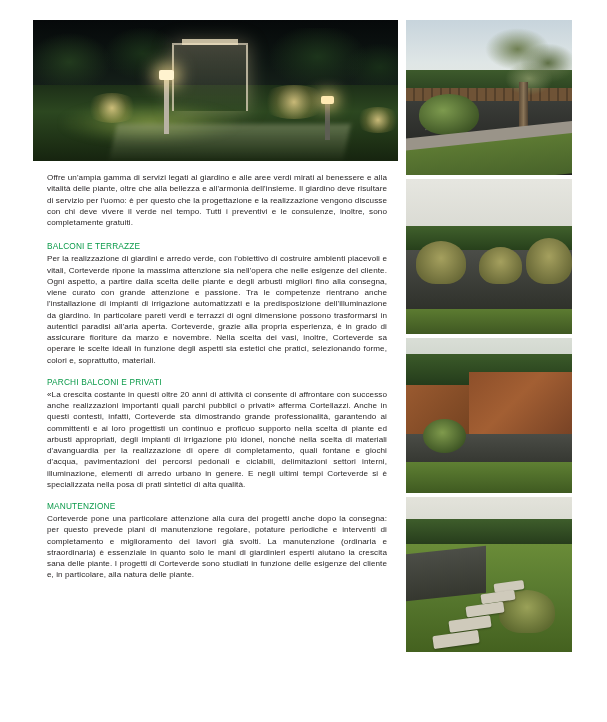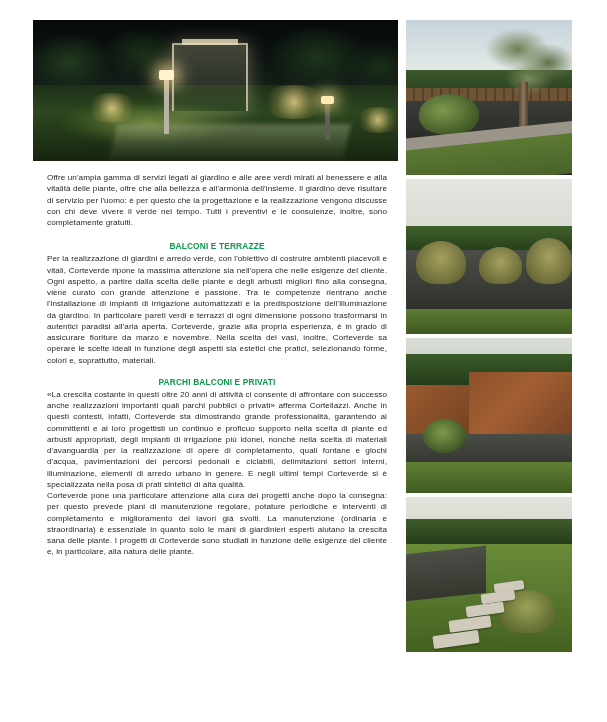--- a/index.html
+++ b/index.html
@@ -224,25 +224,24 @@
   .para {
     font-size: 8.1px;
     line-height: 11.25px;
     text-align: justify;
     margin: 0 0 0 0;
     color: #231f20;
     letter-spacing: 0.01em;
   }
   .section-head {
     font-size: 8.3px;
-    font-weight: bold;
+    font-weight: normal;
     color: #0b9a4a;
     margin: 11px 0 2px 0;
     letter-spacing: 0.02em;
-    text-align: center;
   }
   .first-head { margin-top: 13px; }
 </style>
 </head>
 <body>
 
 <div class="page">
 
   <div class="hero">
     <div class="hero-sky"></div>
@@ -308,16 +307,17 @@
   <div class="textcol">
 
     <p class="para">Offre un'ampia gamma di servizi legati al giardino e alle aree verdi mirati al benessere e alla vitalità delle piante, oltre che alla bellezza e all'armonia dell'insieme. Il giardino deve risultare di servizio per l'uomo: è per questo che la progettazione e la realizzazione vengono discusse con chi deve vivere il verde nel tempo. Tutti i preventivi e le consulenze, inoltre, sono completamente gratuiti.</p>
 
     <h2 class="section-head first-head">BALCONI E TERRAZZE</h2>
     <p class="para">Per la realizzazione di giardini e arredo verde, con l'obiettivo di costruire ambienti piacevoli e vitali, Corteverde ripone la massima attenzione sia nell'opera che nelle esigenze del cliente. Ogni aspetto, a partire dalla scelta delle piante e degli arbusti migliori fino alla consegna, viene curato con grande attenzione e passione. Tra le competenze rientrano anche l'installazione di impianti di irrigazione automatizzati e la predisposizione dell'illuminazione da giardino. In particolare pareti verdi e terrazzi di ogni dimensione possono trasformarsi in autentici paradisi all'aria aperta. Corteverde, grazie alla propria esperienza, è in grado di assicurare fioriture da marzo e novembre. Nella scelta dei vasi, inoltre, Corteverde sa operare le scelte ideali in funzione degli aspetti sia estetici che pratici, selezionando forme, colori e, soprattutto, materiali.</p>
 
     <h2 class="section-head">PARCHI BALCONI E PRIVATI</h2>
     <p class="para">«La crescita costante in questi oltre 20 anni di attività ci consente di affrontare con successo anche realizzazioni importanti quali parchi pubblici o privati» afferma Cortellazzi. Anche in questi contesti, infatti, Corteverde sta dimostrando grande professionalità, garantendo ai committenti e ai loro progettisti un continuo e proficuo supporto nella scelta di piante ed arbusti appropriati, degli impianti di irrigazione più idonei, nonché nella scelta di materiali d'avanguardia per la realizzazione di opere di completamento, quali fontane e giochi d'acqua, pavimentazioni dei percorsi pedonali e ciclabili, delimitazioni settori interni, illuminazione, elementi di arredo urbano in genere. E negli ultimi tempi Corteverde si è specializzata nella posa di prati sintetici di alta qualità.</p>
 
+    <h2 class="section-head">MANUTENZIONE</h2>
     <p class="para">Corteverde pone una particolare attenzione alla cura dei progetti anche dopo la consegna: per questo prevede piani di manutenzione regolare, potature periodiche e interventi di completamento e miglioramento dei lavori già svolti. La manutenzione (ordinaria e straordinaria) è essenziale in quanto solo le mani di giardinieri esperti aiutano la crescita sana delle piante. I progetti di Corteverde sono studiati in funzione delle esigenze del cliente e, in particolare, alla natura delle piante.</p>
 
   </div>
 </div>
 
 </body></html>

